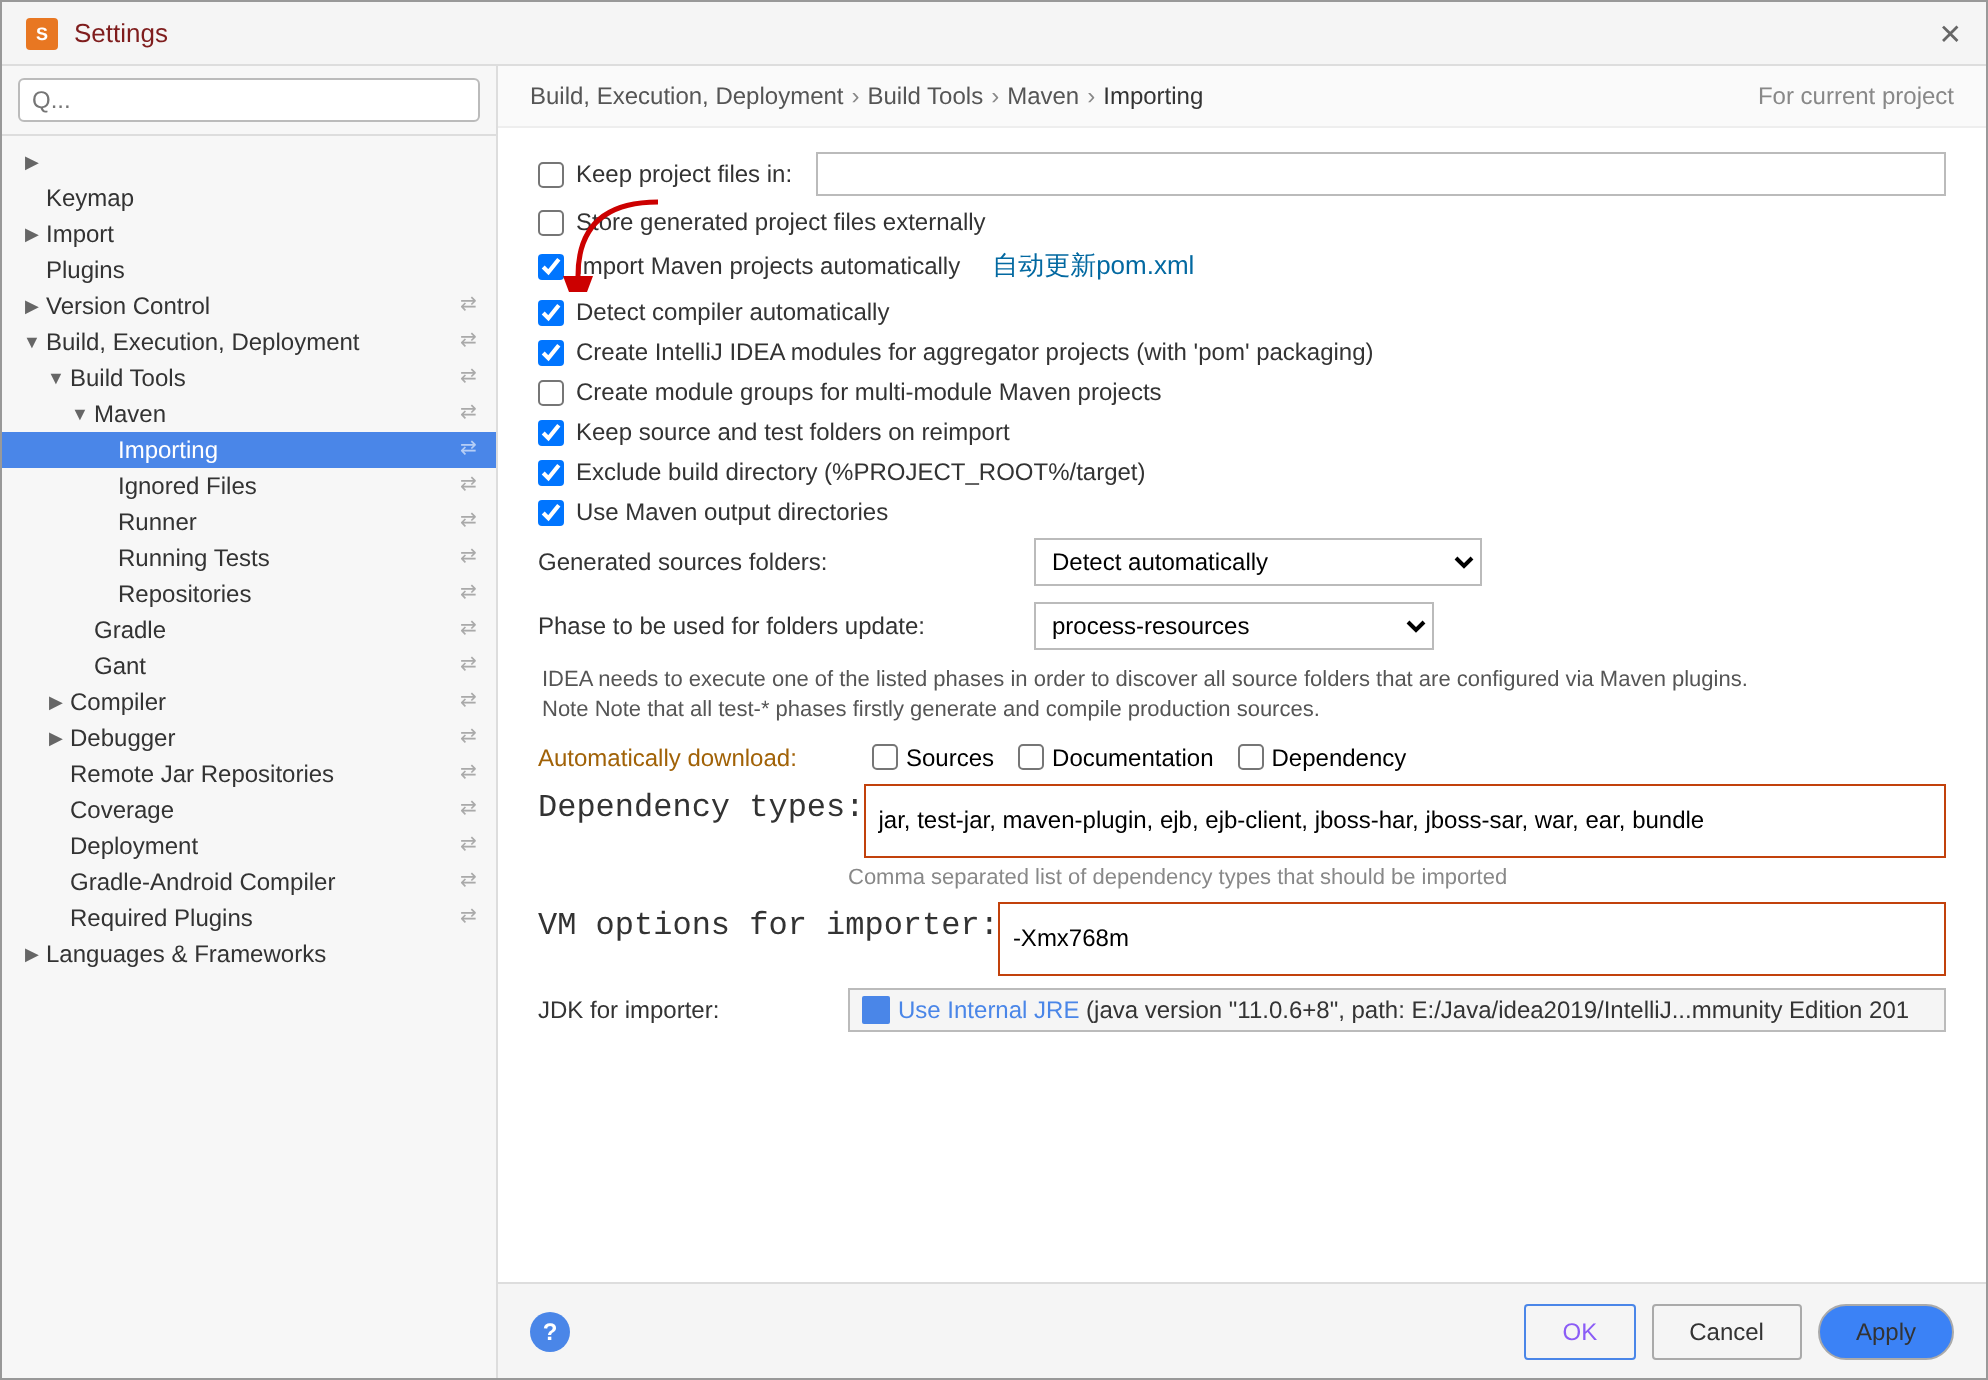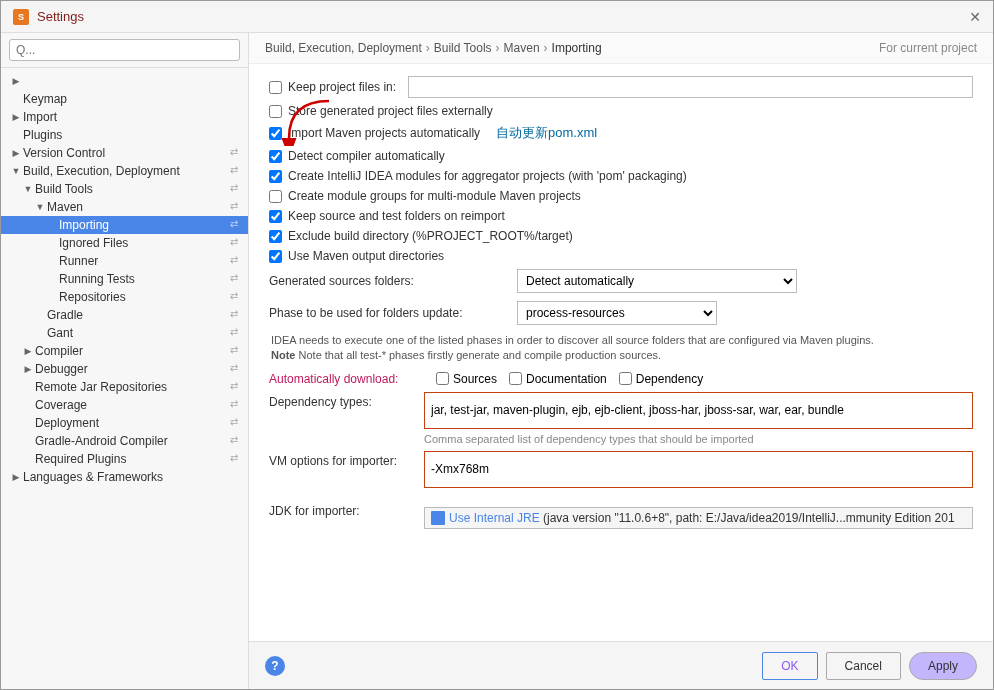--- a/index.html
+++ b/index.html
@@ -49,42 +49,42 @@
     .setting-row label { display: flex; align-items: center; gap: 6px; cursor: pointer; }
     .setting-row input[type="checkbox"] { width: 13px; height: 13px; cursor: pointer; }
     .setting-label { font-size: 12px; color: #333; }
     .text-input { border: 1px solid #bbb; padding: 2px 6px; font-size: 12px; flex: 1; height: 22px; outline: none; }
     
     .select-row { display: flex; align-items: center; margin-bottom: 8px; gap: 8px; }
     .select-label { font-size: 12px; color: #333; min-width: 240px; }
     .select-ctrl { border: 1px solid #bbb; padding: 2px 4px; font-size: 12px; height: 24px; background: white; min-width: 200px; }
     
     .info-text { font-size: 11px; color: #555; margin-bottom: 8px; line-height: 1.4; padding-left: 2px; }
-    .info-text strong { font-weight: bold; }
+    .info-text strong { font-weight: normal; }
     
     .auto-download-row { display: flex; align-items: center; margin-bottom: 6px; gap: 12px; }
-    .auto-download-label { font-size: 12px; color: #be185d; min-width: 155px; }
+    .auto-download-label { font-size: 12px; color: #a16207; min-width: 155px; }
     .checkbox-with-label { display: flex; align-items: center; gap: 4px; cursor: pointer; }
     
     .dependency-row { display: flex; align-items: flex-start; margin-bottom: 4px; }
-    .dep-label { font-size: 12px; color: #333; min-width: 155px; padding-top: 3px; }
+    .dep-label { font-size: 16px; color: #333; min-width: 155px; padding-top: 3px; font-family: Liberation Mono, monospace; }
     .dep-value { border: 1px solid #c2410c; padding: 2px 6px; font-size: 12px; flex: 1; height: 37px; background: white; }
     .dep-hint { font-size: 11px; color: #888; margin-top: 2px; padding-left: 155px; }
     
     .jdk-row { display: flex; align-items: center; margin-top: 6px; }
     .jdk-label { font-size: 12px; color: #333; min-width: 155px; }
-    .jdk-value { border: 1px solid #bbb; padding: 2px 6px; font-size: 12px; flex: 1; height: 22px; background: #f5f5f5; display: flex; align-items: center; gap: 4px; overflow: hidden; margin-top: 13px; }
+    .jdk-value { border: 1px solid #bbb; padding: 2px 6px; font-size: 12px; flex: 1; height: 22px; background: #f5f5f5; display: flex; align-items: center; gap: 4px; overflow: hidden; }
     .jdk-icon { width: 14px; height: 14px; background: #4a86e8; display: inline-block; border-radius: 1px; flex-shrink: 0; }
     .jdk-text { font-size: 12px; color: #333; white-space: nowrap; overflow: hidden; }
     
     
     .bottom-bar { border-top: 1px solid #ddd; padding: 8px 16px; display: flex; justify-content: flex-end; align-items: center; gap: 8px; background: #f5f5f5; height: 48px; }
     .btn { padding: 4px 18px; font-size: 12px; border: 1px solid #aaa; background: #f5f5f5; cursor: pointer; border-radius: 2px; color: #333; height: 28px; }
     .btn-primary { background: #f5f5f5; border-color: #4a86e8; color: #8b5cf6; }
-    .btn-apply { background: #c4b5fd; border-radius: 14px; }
+    .btn-apply { background: #3b82f6; border-radius: 14px; }
     .help-icon { width: 20px; height: 20px; border-radius: 50%; background: #4a86e8; color: white; display: flex; align-items: center; justify-content: center; font-size: 12px; font-weight: bold; cursor: pointer; margin-right: auto; }
   </style>
 </head>
 <body>
 
 <div class="window">
 
   <div class="title-bar">
     <div class="title-bar-left">
       <div class="title-icon">S</div>
@@ -321,21 +321,21 @@
 
         <div class="setting-row">
           <label>
             <input type="checkbox" checked="" style="">
             <span class="setting-label">Use Maven output directories</span>
           </label>
         </div>
 
         <div class="select-row" style="margin-top:4px;">
           <span class="select-label">Generated sources folders:</span>
-          <select class="select-ctrl" style="width:280px;">
+          <select class="select-ctrl" style="width:224px;">
             <option>Detect automatically</option>
           </select>
         </div>
 
         <div class="select-row">
           <span class="select-label">Phase to be used for folders update:</span>
           <select class="select-ctrl" style="width:160px;">
             <option>process-resources</option>
           </select>
         </div>

